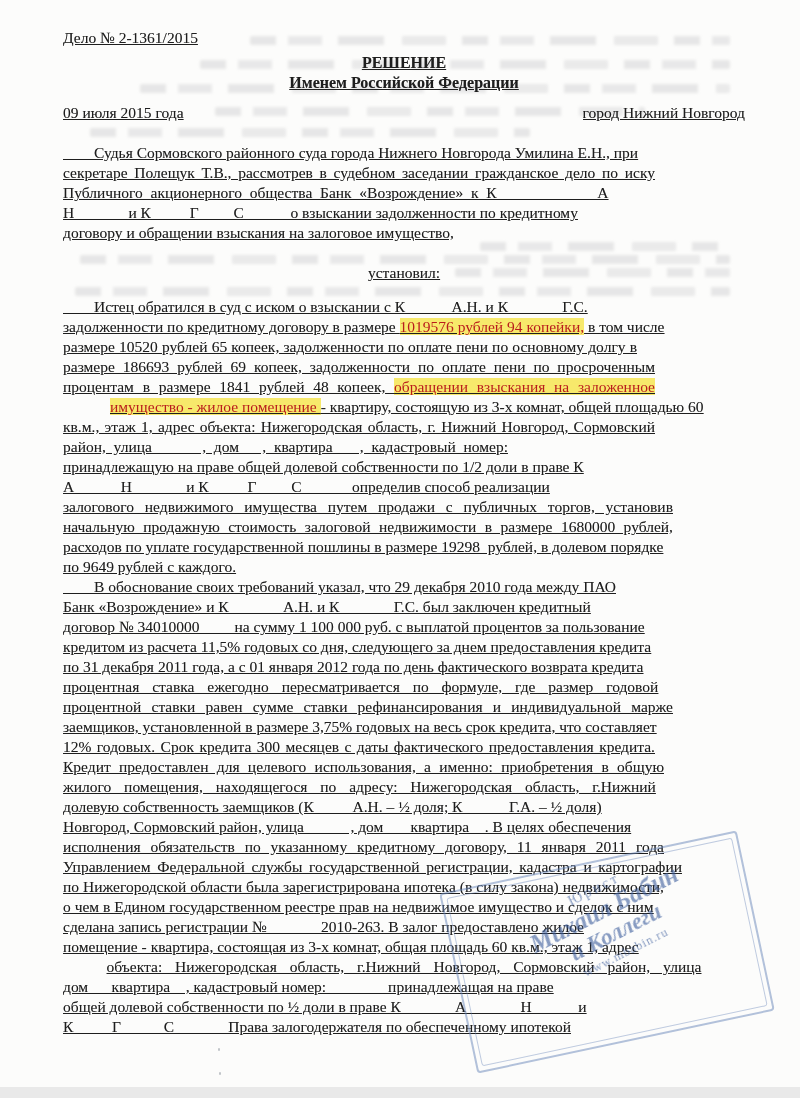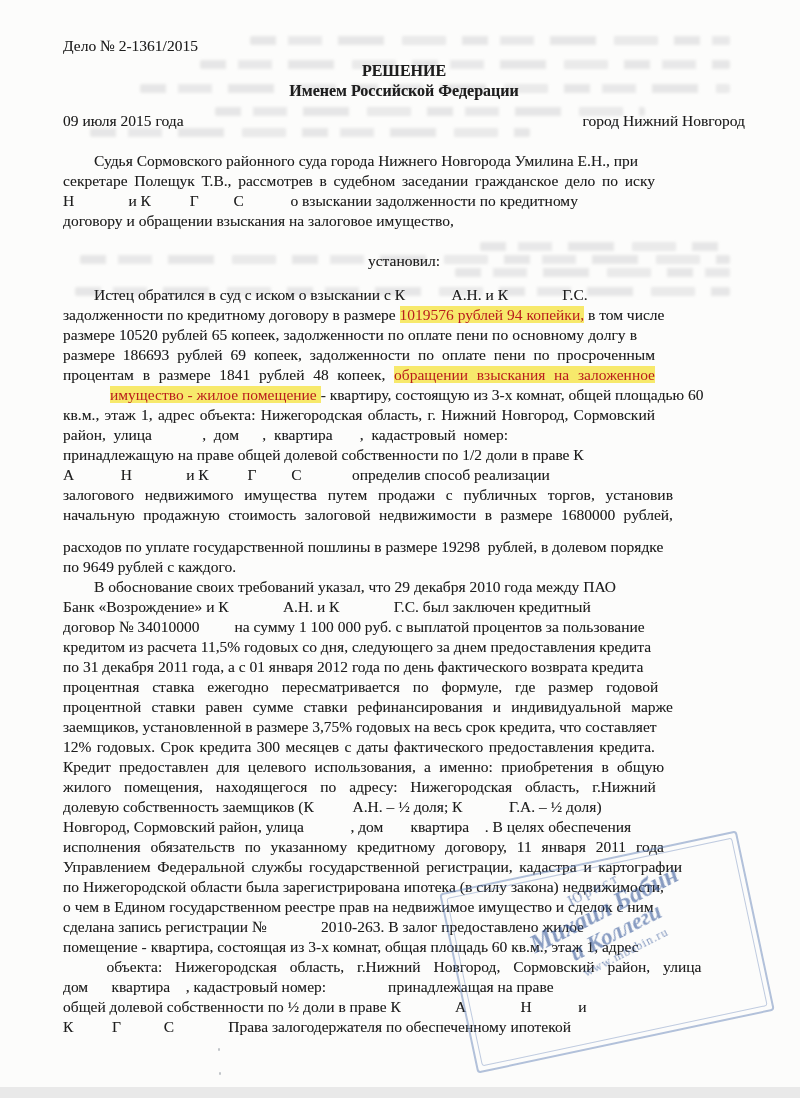--- a/index.html
+++ b/index.html
@@ -3,21 +3,21 @@
 <meta charset="utf-8">
 <style>
   html,body{margin:0;padding:0;}
   body{
     width:800px;height:1098px;position:relative;overflow:hidden;
     background:#fcfcfb;
     font-family:"Liberation Serif","DejaVu Serif",serif;
     color:#1e1e1e;
   }
   .page{position:absolute;inset:0;}
-  .content{position:absolute;left:63px;top:8px;width:682px;}
+  .content{position:absolute;left:63px;top:0;width:682px;text-decoration:underline;}
   .line{
     white-space:pre;height:20px;line-height:20px;font-size:15.5px;
     overflow:hidden;text-shadow:0 0 .5px rgba(45,45,45,.4);
   }
   .caseline{margin-top:28px;}
   .cl{text-align:center;font-weight:bold;}
   .title{margin-top:5px;font-size:16px;}
   .subtitle{font-size:16px;}
   .daterow{margin-top:10px;display:flex;justify-content:space-between;}
   .daterow .line{display:inline;}
@@ -77,40 +77,41 @@
     <div class="line cl title">РЕШЕНИЕ</div>
     <div class="line cl subtitle">Именем Российской Федерации</div>
     <div class="daterow">
       <span class="line">09 июля 2015 года</span>
       <span class="line">город Нижний Новгород</span>
     </div>
 
     <div class="para mA">
         <div class="line just" style="word-spacing: 0px;"><span class="ls"><span>        Судья Сормовского районного суда города Нижнего Новгорода Умилина Е.Н., при</span></span></div>
         <div class="line just" style="word-spacing: 2.84531px;"><span class="ls"><span>секретаре Полещук Т.В., рассмотрев в судебном заседании гражданское дело по иску</span></span></div>
+        <div class="line"><span class="ls"><span>Публичного  акционерного  общества  Банк  «Возрождение»  к  К                          А</span></span></div>
         <div class="line just" style="word-spacing: 0px;"><span class="ls"><span>Н              и К          Г         С            о взыскании задолженности по кредитному</span></span></div>
         <div class="line"><span class="ls"><span>договору и обращении взыскания на залоговое имущество,</span></span></div>
       </div>
 
     <div class="line cl para mU" style="font-weight:normal">установил:</div>
 
     <div class="para mB">
         <div class="line just" style="word-spacing: 0px;"><span class="ls"><span>        Истец обратился в суд с иском о взыскании с К            А.Н. и К              Г.С.</span></span></div>
         <div class="line just" style="word-spacing: 0px;"><span class="ls"><span>задолженности по кредитному договору в размере </span><span class="hl">1019576 рублей 94 копейки,</span><span> в том числе</span></span></div>
         <div class="line just" style="word-spacing: 0.304688px;"><span class="ls"><span>размере 10520 рублей 65 копеек, задолженности по оплате пени по основному долгу в</span></span></div>
         <div class="line just" style="word-spacing: 4.02969px;"><span class="ls"><span>размере 186693 рублей 69 копеек, задолженности по оплате пени по просроченным</span></span></div>
         <div class="line just" style="word-spacing: 4.83906px;"><span class="ls"><span>процентам в размере 1841 рублей 48 копеек, </span><span class="hl">обращении взыскания на заложенное</span></span></div>
         <div class="line just" style="word-spacing: 0px; padding-left: 47px;"><span class="ls"><span class="hl">имущество - жилое помещение </span><span>- квартиру, состоящую из 3-х комнат, общей площадью 60</span></span></div>
         <div class="line just" style="word-spacing: 1.39062px;"><span class="ls"><span>кв.м., этаж 1, адрес объекта: Нижегородская область, г. Нижний Новгород, Сормовский</span></span></div>
         <div class="line"><span class="ls"><span>район,  улица             ,  дом      ,  квартира       ,  кадастровый  номер:</span></span></div>
         <div class="line"><span class="ls"><span>принадлежащую на праве общей долевой собственности по 1/2 доли в праве К</span></span></div>
         <div class="line just" style="word-spacing: 0px;"><span class="ls"><span>А            Н              и К          Г         С             определив способ реализации</span></span></div>
         <div class="line just" style="word-spacing: 6.86719px;"><span class="ls"><span>залогового недвижимого имущества путем продажи с публичных торгов, установив</span></span></div>
         <div class="line just" style="word-spacing: 4.60352px;"><span class="ls"><span>начальную продажную стоимость залоговой недвижимости в размере 1680000 рублей,</span></span></div>
-        <div class="line just" style="word-spacing: 0px; margin-top: 12px;"><span class="ls"><span>расходов по уплате государственной пошлины в размере 19298  рублей, в долевом порядке</span></span></div>
+        <div class="line just" style="word-spacing: 0px;"><span class="ls"><span>расходов по уплате государственной пошлины в размере 19298  рублей, в долевом порядке</span></span></div>
         <div class="line"><span class="ls"><span>по 9649 рублей с каждого.</span></span></div>
       </div>
     <div class="para">
         <div class="line just" style="word-spacing: 0px;"><span class="ls"><span>        В обоснование своих требований указал, что 29 декабря 2010 года между ПАО</span></span></div>
         <div class="line just" style="word-spacing: 0px;"><span class="ls"><span>Банк «Возрождение» и К              А.Н. и К              Г.С. был заключен кредитный</span></span></div>
         <div class="line just" style="word-spacing: 0px;"><span class="ls"><span>договор № 34010000         на сумму 1 100 000 руб. с выплатой процентов за пользование</span></span></div>
         <div class="line just" style="word-spacing: 0px;"><span class="ls"><span>кредитом из расчета 11,5% годовых со дня, следующего за днем предоставления кредита</span></span></div>
         <div class="line just" style="word-spacing: 0px;"><span class="ls"><span>по 31 декабря 2011 года, а с 01 января 2012 года по день фактического возврата кредита</span></span></div>
         <div class="line just" style="word-spacing: 9px;"><span class="ls"><span>процентная ставка ежегодно пересматривается по формуле, где размер годовой</span></span></div>
         <div class="line just" style="word-spacing: 6.26562px;"><span class="ls"><span>процентной ставки равен сумме ставки рефинансирования и индивидуальной марже</span></span></div>

